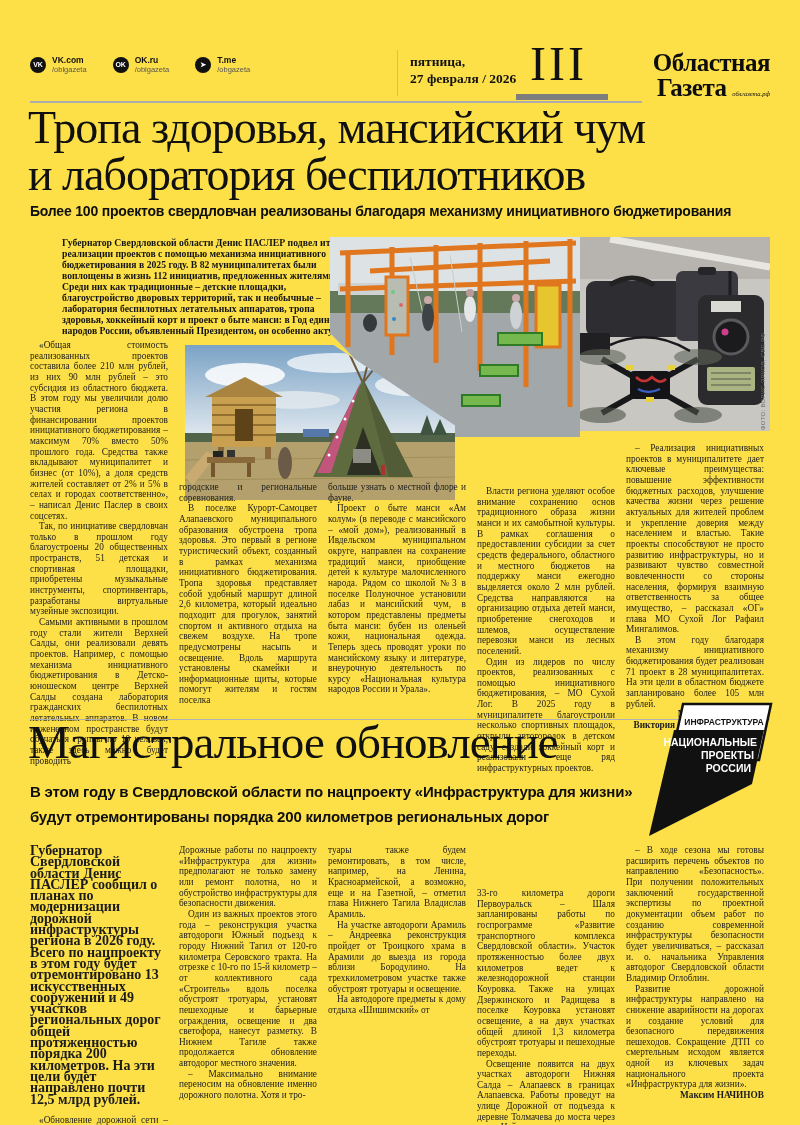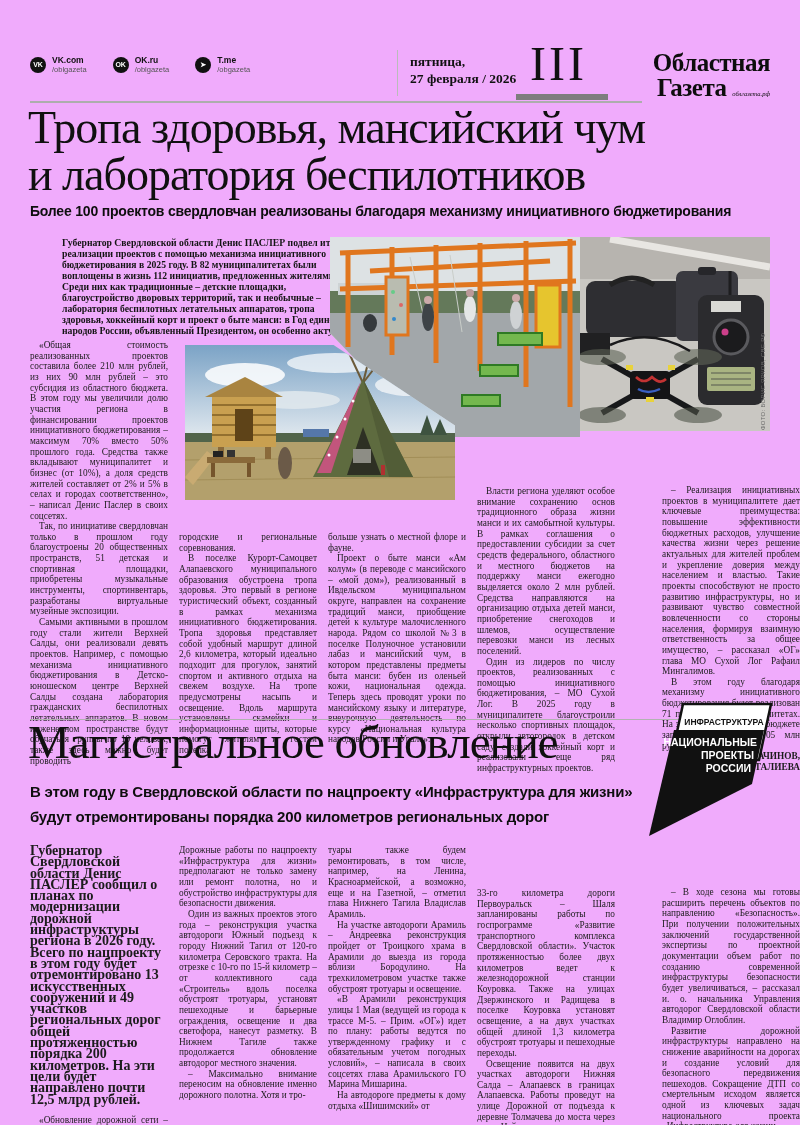--- a/index.html
+++ b/index.html
@@ -1,16 +1,16 @@
 <!DOCTYPE html>
 <html><head>
 <meta charset="utf-8">
 <style>
   html,body{margin:0;padding:0;background:#e9e9e9;}
-  .page{position:relative;width:800px;height:1125px;background:#f0abfc;margin:0 auto;
+  .page{position:relative;width:800px;height:1125px;background:#fde047;margin:0 auto;
         font-family:"Liberation Serif",serif;color:#1b1b1b;overflow:hidden;}
   .abs{position:absolute;}
 
   
   .socials{left:30px;top:55px;display:flex;gap:26px;align-items:center;}
   .social{display:flex;gap:6px;align-items:center;}
   .soc-ic{width:16px;height:16px;border-radius:50%;background:#111;color:#fff;
           font:bold 7px/16px "Liberation Sans",sans-serif;text-align:center;flex:0 0 16px;}
   .soc-t1{font:bold 8.5px/10px "Liberation Sans",sans-serif;color:#111;}
   .soc-t2{font:7.5px/9px "Liberation Sans",sans-serif;color:#555;}
@@ -28,22 +28,22 @@
                letter-spacing:-1px;color:#101010;}
   .a1-sub{left:30px;top:203px;width:740px;font:bold 14px/17px "Liberation Sans",sans-serif;
           letter-spacing:-0.2px;color:#0e0e0e;}
   .a1-lead{left:30px;top:237px;width:296px;font:bold 9.7px/11px "Liberation Serif",serif;color:#141414;margin-left:32px;}
 
   
   .bodycol{width:138px;font-size:9.3px;line-height:10.65px;text-align:justify;color:#1c1c1c;}
   .bodycol p{margin:0;text-indent:9px;}
   .bodycol p.cont{text-indent:0;}
   .byline{margin-top:7px;text-align:right;font-weight:bold;text-indent:0 !important;}
-  .c1{left:30px;}  .c2{left:179px;} .c3{left:328px;} .c4{left:477px;margin-top:43px;} .c5{left:662px;margin-top:42px;}
-  .t-a1a{top:340px;} .t-a1b{top:532px;} .t-a1c{top:443px;}
+  .c1{left:30px;}  .c2{left:179px;} .c3{left:328px;} .c4{left:477px;margin-top:43px;} .c5{left:626px;}
+  .t-a1a{top:340px;} .t-a1b{top:482px;} .t-a1c{top:443px;}
 
   
   .ph{overflow:hidden;background:#ccc;}
   .ph svg{display:block;}
   .ph-playground{left:330px;top:237px;width:250px;height:200px;
       clip-path:polygon(0 0,100% 0,100% 100%,40% 100%,0 48%);}
   .ph-chum{left:185px;top:345px;width:270px;height:155px;
       clip-path:polygon(0 0,55% 0,100% 52%,100% 100%,0 100%);}
   .ph-drone{left:580px;top:237px;width:190px;height:194px;}
   .ph-credit{left:758px;top:296px;height:134px;writing-mode:vertical-rl;transform:rotate(180deg);
@@ -302,21 +302,20 @@
     <p class="a2c1-p">«Обновление дорожной сети – закономерно один из самых актуальных запросов свердловчан, учитывая протяженность области, загруженность магистралей, климатические условия», – написал губернатор Свердловской области Денис Паслер в своих соцсетях.</p>
   </div>
   <div class="abs bodycol c2 t-a2">
     <p class="cont">Дорожные работы по нацпроекту «Инфраструктура для жизни» предполагают не только замену или ремонт полотна, но и обустройство инфраструктуры для безопасности движения.</p>
     <p>Один из важных проектов этого года – реконструкция участка автодороги Южный подъезд к городу Нижний Тагил от 120-го километра Серовского тракта. На отрезке с 10-го по 15-й километр – от коллективного сада «Строитель» вдоль поселка обустроят тротуары, установят пешеходные и барьерные ограждения, освещение и два светофора, нанесут разметку. В Нижнем Тагиле также продолжается обновление автодорог местного значения.</p>
     <p>– Максимально внимание переносим на обновление именно дорожного полотна. Хотя и тро-</p>
   </div>
   <div class="abs bodycol c3 t-a2">
     <p class="cont">туары также будем ремонтировать, в том числе, например, на Ленина, Красноармейской, а возможно, еще и на Газетной, – отметил глава Нижнего Тагила Владислав Арамиль.</p>
     <p>На участке автодороги Арамиль – Андреевка реконструкция пройдет от Троицкого храма в Арамили до выезда из города вблизи Бородулино. На трехкилометровом участке также обустроят тротуары и освещение.</p>
-    <p>«В Арамили реконструкция улицы 1 Мая (ведущей из города к трассе М-5. – Прим. «ОГ») идет по плану: работы ведутся по утвержденному графику и с обязательным учетом погодных условий», – написала в своих соцсетях глава Арамильского ГО Марина Мишарина.</p>
     <p>На автодороге предметы к дому отдыха «Шишимский» от</p>
   </div>
   <div class="abs bodycol c4 t-a2">
     <p class="cont">33-го километра дороги Первоуральск – Шаля запланированы работы по госпрограмме «Развитие транспортного комплекса Свердловской области». Участок протяженностью более двух километров ведет к железнодорожной станции Коуровка. Также на улицах Дзержинского и Радищева в поселке Коуровка установят освещение, а на двух участках общей длиной 1,3 километра обустроят тротуары и пешеходные переходы.</p>
     <p>Освещение появится на двух участках автодороги Нижняя Салда – Алапаевск в границах Алапаевска. Работы проведут на улице Дорожной от подъезда к деревне Толмачева до моста через реку Нейву и на участке вдоль восточной границы Рабочего городка вблизи пересечения с улицей Заводской.</p>
   </div>
   <div class="abs bodycol c5 t-a2">
     <p>– В ходе сезона мы готовы расширить перечень объектов по направлению «Безопасность». При получении положительных заключений государственной экспертизы по проектной документации объем работ по созданию современной инфраструктуры безопасности будет увеличиваться, – рассказал и. о. начальника Управления автодорог Свердловской области Владимир Оглоблин.</p>
     <p>Развитие дорожной инфраструктуры направлено на снижение аварийности на дорогах и создание условий для безопасного передвижения пешеходов. Сокращение ДТП со смертельным исходом является одной из ключевых задач национального проекта «Инфраструктура для жизни».</p>
     <p class="byline">Максим НАЧИНОВ</p>

